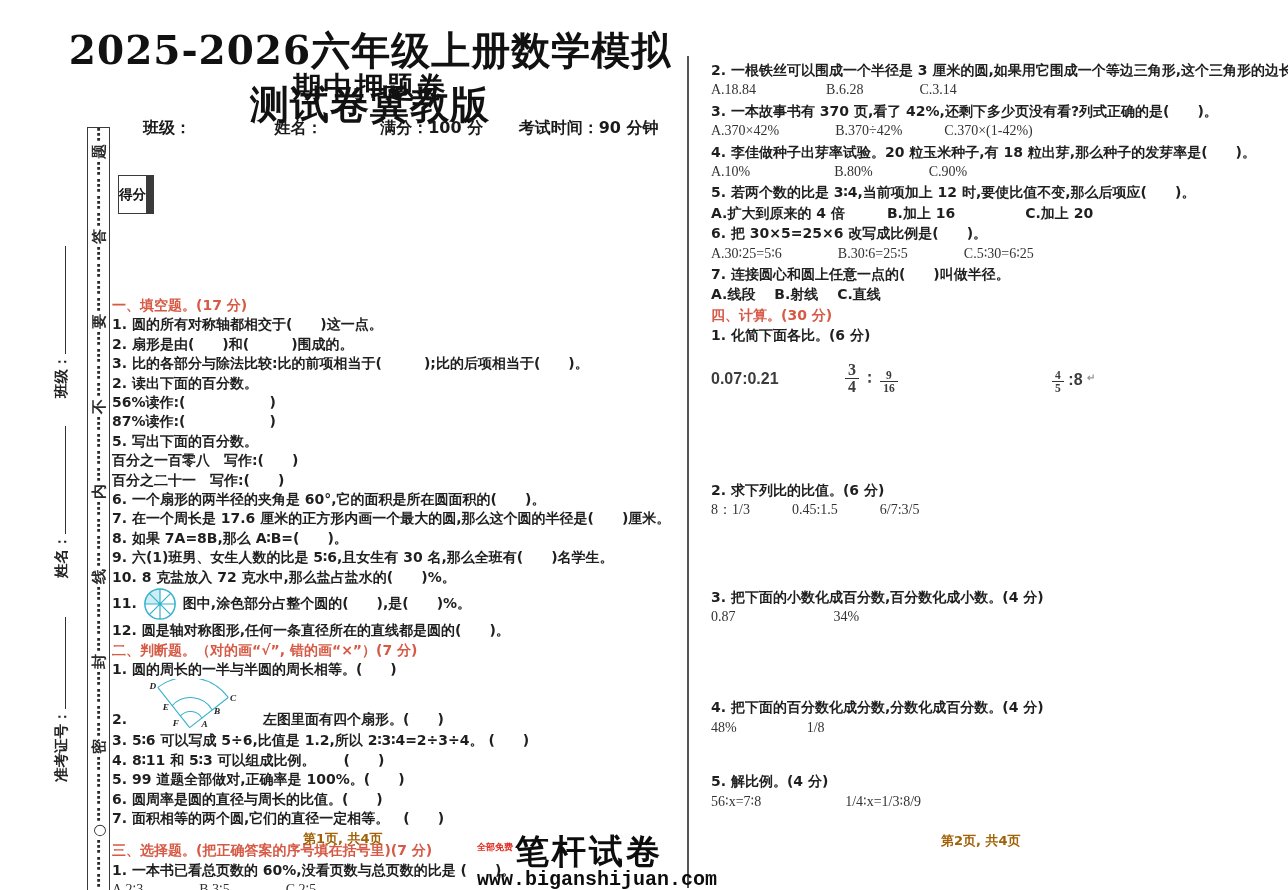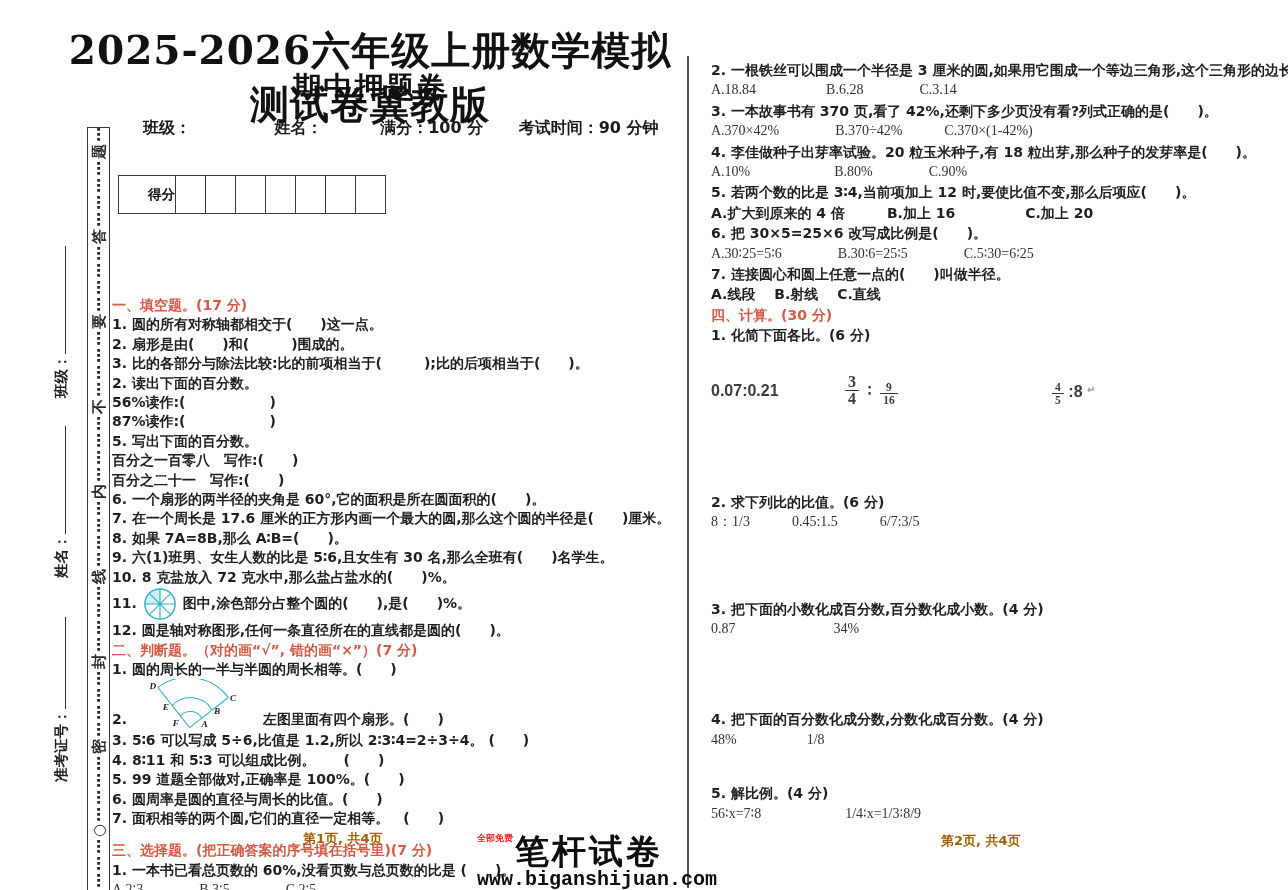--- a/index.html
+++ b/index.html
@@ -29,21 +29,21 @@
   .title2{position:absolute;left:60px;top:68px;width:620px;text-align:center;
           font-family:"DejaVu Serif","Liberation Serif",serif;font-size:29px;font-weight:700;color:#111;letter-spacing:2px;}
   .info-row{position:absolute;left:143px;top:118px;font-size:16px;font-weight:600;color:#1a1a1a;}
   .info-row span{margin-right:0;}
   #inf-class{margin-right:78px;} #inf-name{margin-right:52px;} #inf-score{margin-right:30px;}
 
   
   table.score{position:absolute;left:118px;top:175px;border-collapse:collapse;table-layout:fixed;}
   table.score td{border:1.3px solid #3a3a3a;text-align:center;padding:0;font-size:13.5px;}
   table.score tr.hd td{height:44px;}
-  table.score tr.bd td{height:37px;padding-left:29px;}
+  table.score tr.bd td{height:37px;}
   td.c-strong{font-weight:700;color:#111;}
   td.c-light{font-weight:400;color:#555;font-family:"Liberation Serif",serif;}
 
   
   .p1-flow{position:absolute;left:112px;top:263px;width:556px;font-size:14px;line-height:19.4px;font-weight:600;color:#1f1f1f;margin-top:33px;}
   .p2-flow{position:absolute;left:711px;top:60px;width:560px;font-size:14px;line-height:20.4px;font-weight:600;color:#1f1f1f;}
   .heading{color:#d65a45;font-weight:700;}
   .line{white-space:nowrap;}
   .serif{font-family:"Liberation Serif","DejaVu Serif",serif;font-weight:400;color:#333;}
   .qrow{display:flex;align-items:center;white-space:nowrap;}
@@ -52,30 +52,30 @@
   .figrow .qtext{margin:0 0 2px 14px;}
   .pie-icon{margin:0 6px;flex:0 0 auto;}
   .gap1{height:78px;} .gap2{height:66px;} .gap3{height:70px;} .gap4{height:33px;}
 
   
   .frac{display:inline-block;text-align:center;vertical-align:-8px;
         font-family:"Liberation Serif",serif;font-weight:700;line-height:1.05;}
   .frac .num{display:block;border-bottom:1.2px solid #333;padding:0 3px;}
   .frac .den{display:block;padding:0 3px;}
   .frac.small{font-size:11.5px;}
-  .calc-row{margin-top:28px;height:40px;font-family:"Liberation Sans",sans-serif;font-weight:600;color:#3c3c3c;font-size:16px;white-space:nowrap;}
+  .calc-row{margin-top:16px;height:40px;font-family:"Liberation Sans",sans-serif;font-weight:600;color:#3c3c3c;font-size:16px;white-space:nowrap;}
   .calc-a{margin-right:62px;} .calc-colon{margin:0 4px;} .calc-c{margin-left:150px;}
   .ret-mark{font-size:10px;color:#999;vertical-align:4px;}
 
   
   .footer{position:absolute;font-size:13px;font-weight:600;color:#a16207;}
   #footer1{left:303px;top:830px;}
   #footer2{left:941px;top:832px;}
   .logo{position:absolute;left:477px;top:834px;width:260px;}
-  .logo-top{display:flex;align-items:flex-start;}
+  .logo-top{display:flex;align-items:center;}
   .logo-free{color:#e02b1d;font-size:9px;font-weight:700;line-height:1;margin:0 2px 8px 0;}
   .logo-name{font-size:34px;font-weight:900;color:#0d0d0d;letter-spacing:3px;line-height:1;}
   .logo-url{font-family:"Liberation Mono","DejaVu Sans Mono",monospace;font-size:20px;font-weight:700;color:#0d0d0d;line-height:1;margin-top:2px;}
 
   svg text{font-family:"Liberation Serif",serif;font-style:italic;font-size:11px;fill:#222;}
 </style>
 </head>
 <body>
 
 <div class="sheet">

